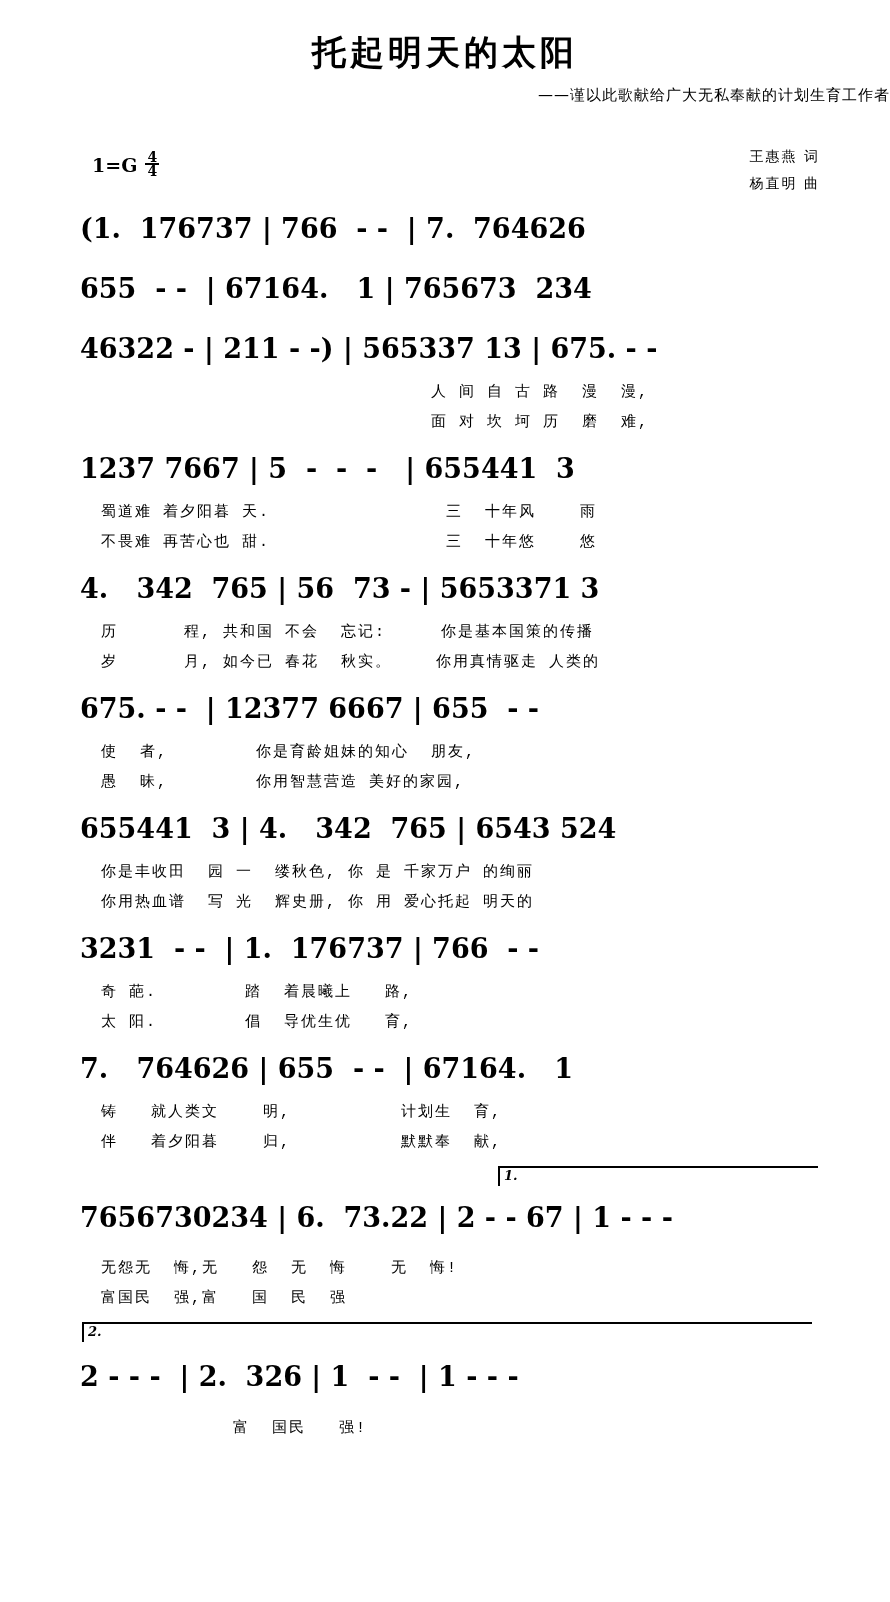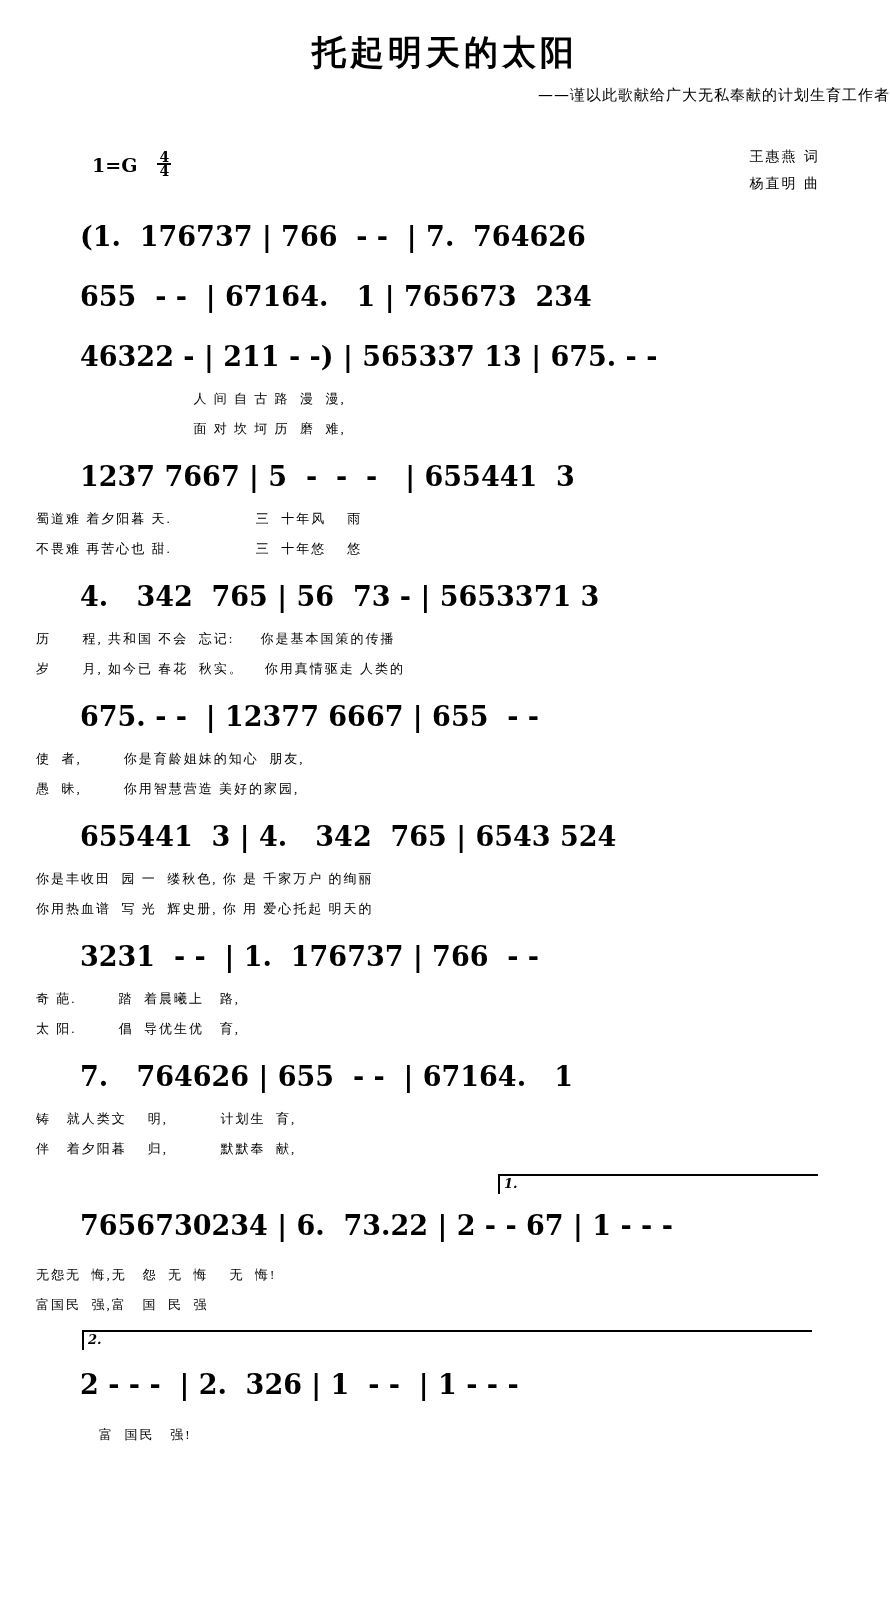--- a/index.html
+++ b/index.html
@@ -37,49 +37,49 @@
     font-size:14px;
     line-height:27px;
     font-family:"DejaVu Serif","Liberation Serif",serif;
   }
   .meta span{letter-spacing:2px;}
   .keysig{
     position:absolute;
     left:92px;top:152px;
     font-family:"DejaVu Serif","Liberation Serif",serif;
     font-size:19px;font-weight:bold;
-    display:flex;align-items:center;gap:20px;
+    display:flex;align-items:center;gap:8px;
   }
   .frac{display:inline-block;text-align:center;font-size:14px;line-height:12px;position:relative;top:-1px;}
   .frac .num{display:block;border-bottom:2px solid #000;padding:0 2px;}
   .frac .den{display:block;padding:0 2px;}
 
   
-  .systems{position:absolute;left:0;top:208px;width:770px;}
+  .systems{position:absolute;left:0;top:200px;width:770px;}
   .system{position:relative;margin-bottom:4px;}
   .noterow{
     position:relative;
     height:56px;
     font-family:"DejaVu Serif","Liberation Serif",serif;
     font-weight:bold;
     font-size:27px;
     letter-spacing:0px;
     white-space:pre;
     padding-left:80px;
     display:flex;
     align-items:center;
   }
   .lyricline{
     position:relative;
     height:30px;
-    font-family:Liberation Serif, serif;
-    font-size:13px;
+    font-family:Liberation Mono, monospace;
+    font-size:15px;
     letter-spacing:2px;
     white-space:pre;
-    padding-left:36px;
+    padding-left:101px;
     display:flex;
     align-items:center;
   }
 
   .ending{
     position:absolute;
     border-left:2px solid #000;
     border-top:2px solid #000;
     height:18px;
   }

